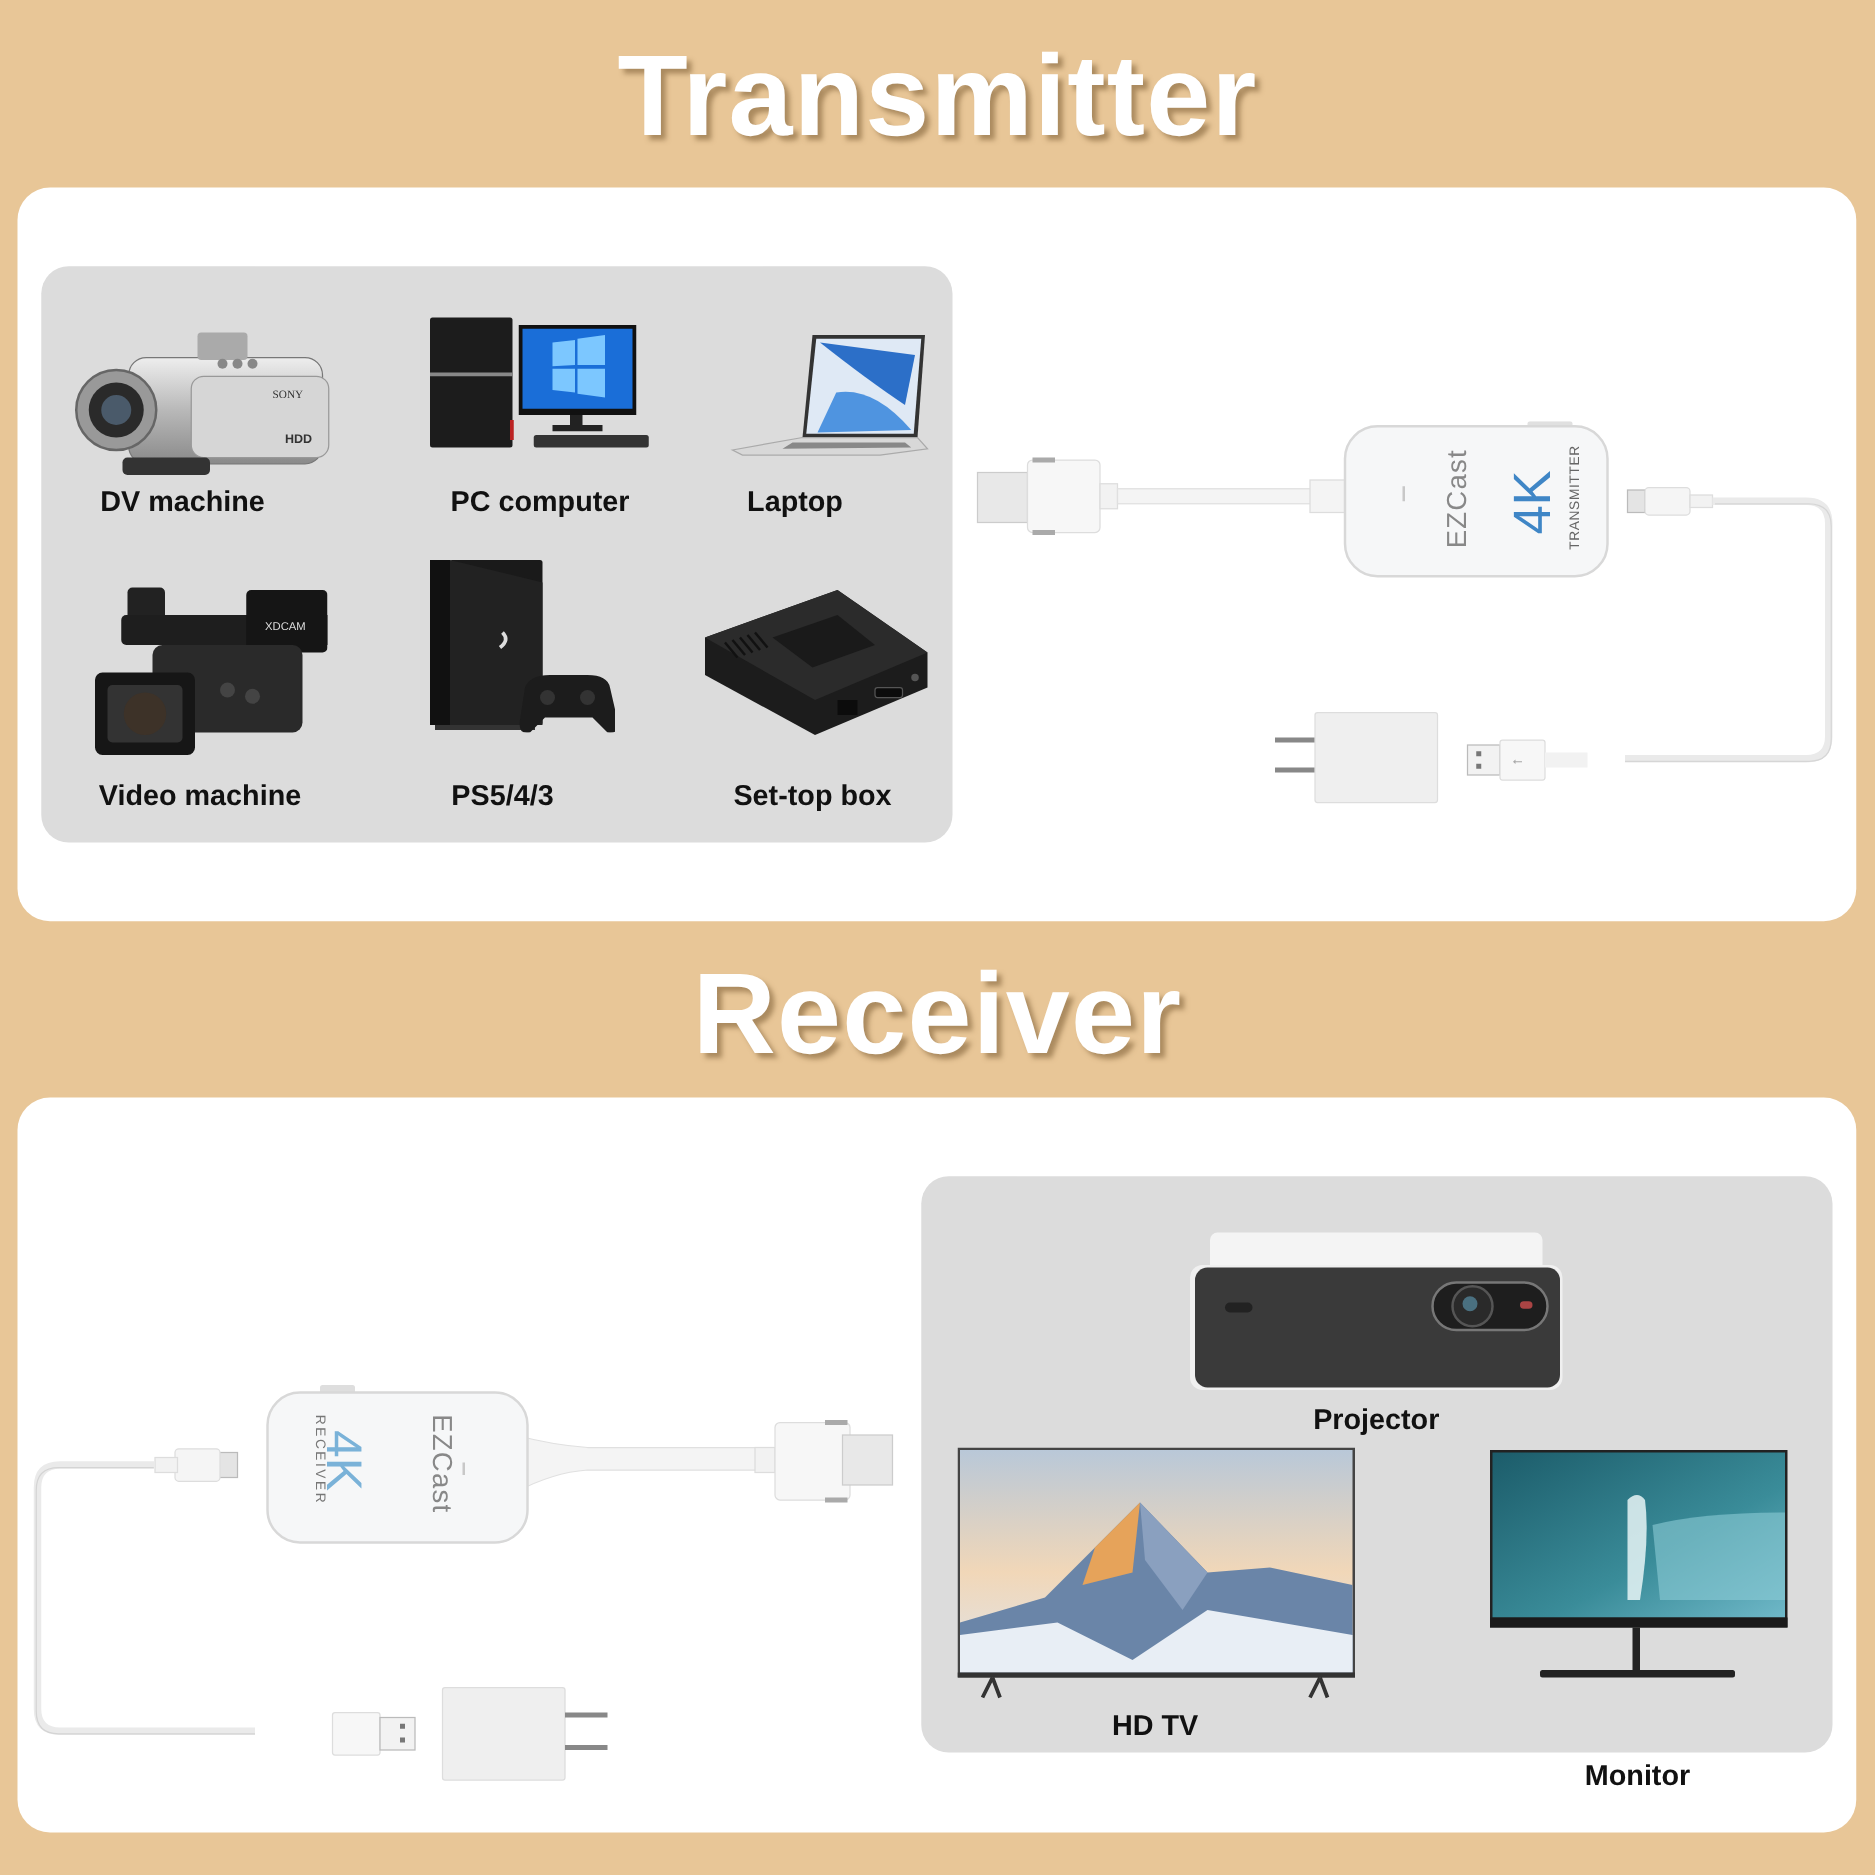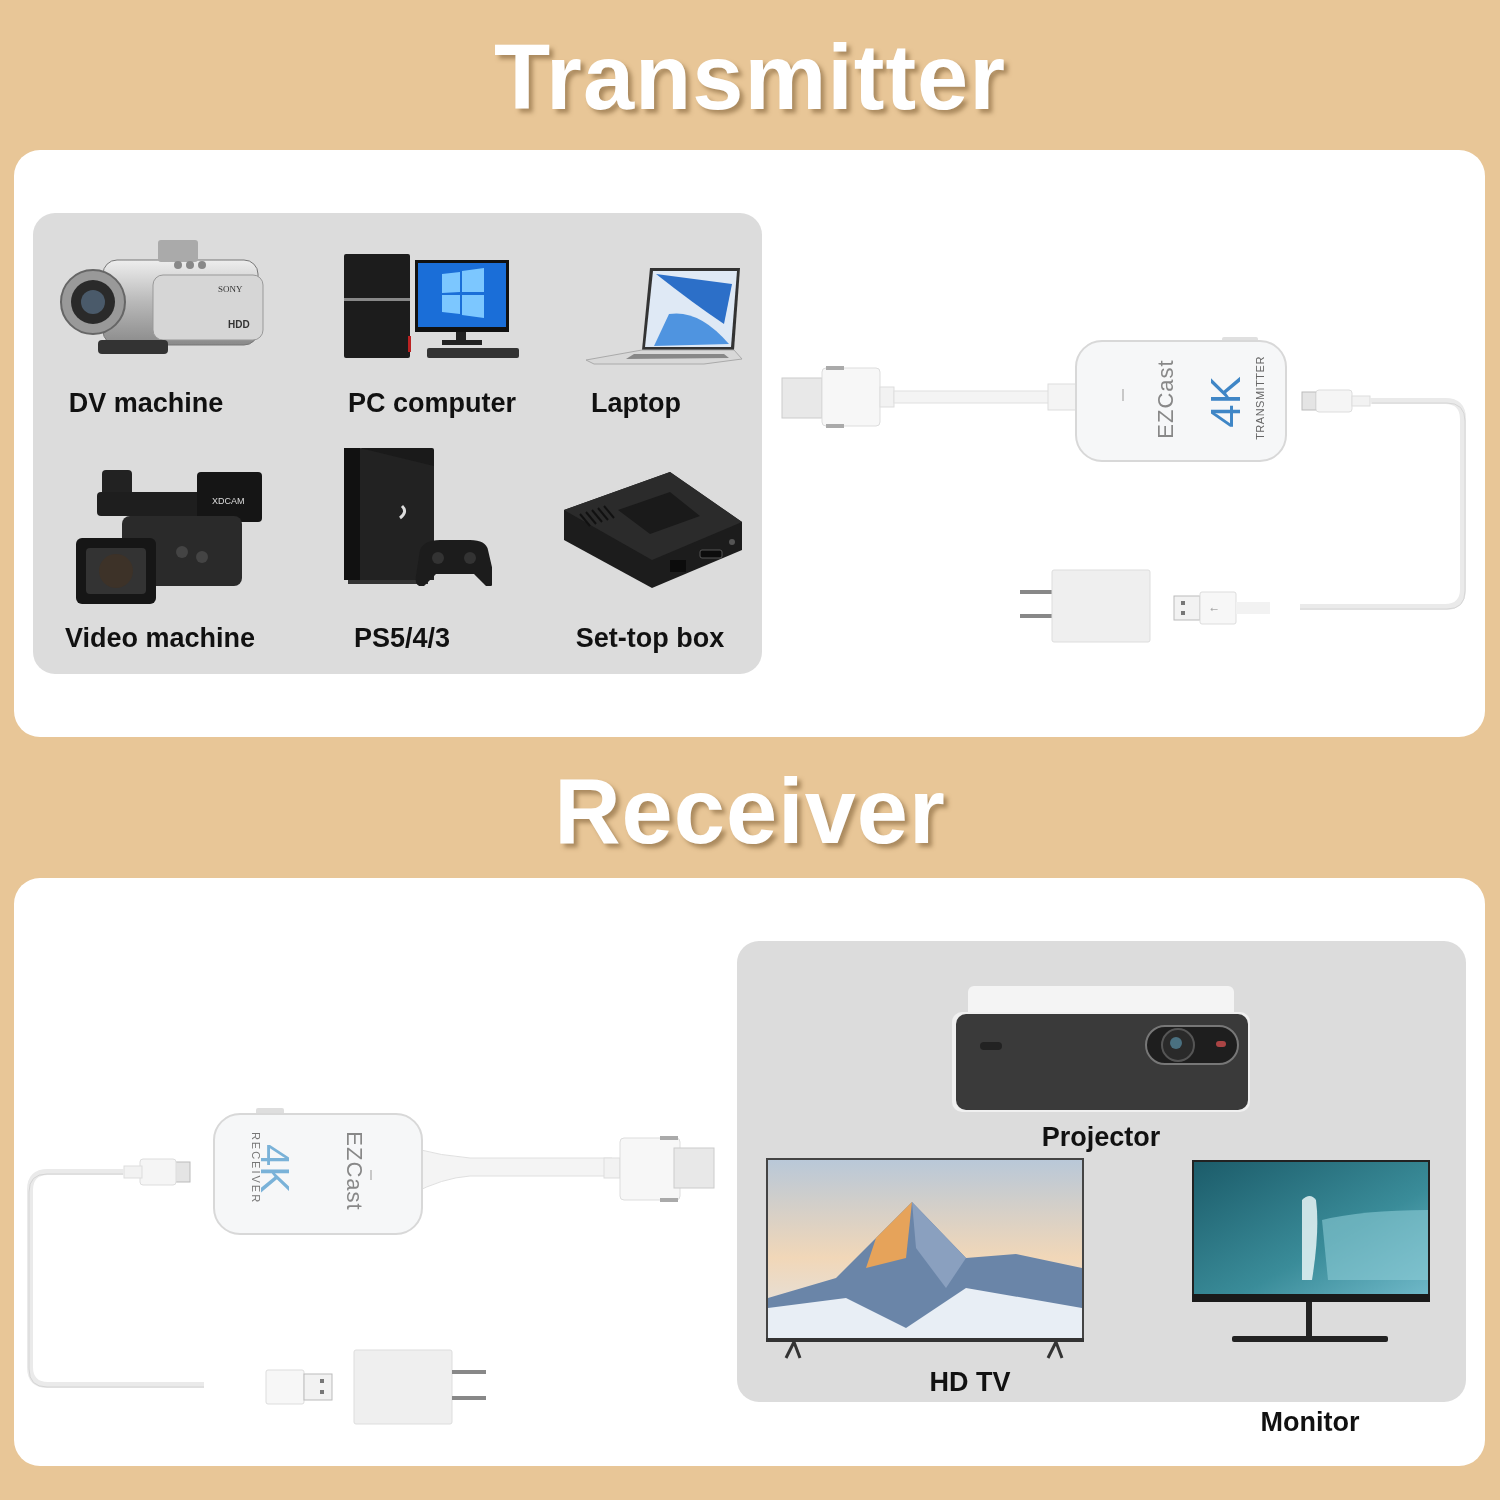--- a/index.html
+++ b/index.html
@@ -8,37 +8,37 @@
   .abs { position: absolute; }
   .section-title {
     position: absolute; left: 0; width: 1500px; text-align: center;
     color: #ffffff; font-weight: bold; font-size: 92px; letter-spacing: 1px;
     text-shadow: 4px 4px 4px rgba(120, 90, 50, 0.55);
     font-family: "Liberation Sans", sans-serif;
   }
   .panel-white { position: absolute; background: #ffffff; border-radius: 26px; }
   .panel-gray { position: absolute; background: #dcdcdc; border-radius: 22px; }
   .dev-label {
-    position: absolute; font-size: 27px; font-weight: bold; color: #111;
+    position: absolute; font-size: 23px; font-weight: bold; color: #111;
     text-align: center; white-space: nowrap; transform: translateX(-50%);
     font-family: "Liberation Sans", sans-serif;
   }
   .dev-img { position: absolute; }
   svg { display: block; }
 </style>
 </head>
 <body>
 
 <div class="section-title" style="top:22px; line-height:110px;">Transmitter</div>
 
 <div class="panel-white" style="left:14px; top:150px; width:1471px; height:587px;"></div>
 
 <div class="panel-gray" style="left:33px; top:213px; width:729px; height:461px;"></div>
 
-<div class="dev-img" style="left:58px; top:230px;">
+<div class="dev-img" style="left:58px; top:256px;">
   <svg width="210" height="130" viewBox="0 0 210 130">
     <defs>
       <linearGradient id="silver" x1="0" y1="0" x2="0" y2="1">
         <stop offset="0" stop-color="#eeeeee"></stop>
           <stop offset="0.5" stop-color="#b8b8b8"></stop>
           <stop offset="1" stop-color="#8a8a8a"></stop>
       </linearGradient>
     </defs>
     <rect x="45" y="30" width="155" height="85" rx="14" fill="url(#silver)" stroke="#777" stroke-width="1"></rect>
     <rect x="95" y="45" width="110" height="65" rx="10" fill="#d6d6d6" stroke="#999"></rect>
@@ -261,21 +261,21 @@
     <rect x="2" y="2" width="314" height="178" fill="url(#sky)"></rect>
     <polygon points="2,140 70,120 110,80 146,44 200,100 250,96 316,110 316,180 2,180" fill="#6a85a8"></polygon>
     <polygon points="110,80 146,44 140,100 100,110" fill="#e6a35a"></polygon>
     <polygon points="2,150 80,140 140,170 200,130 316,150 316,180 2,180" fill="#e8eef5"></polygon>
     <polygon points="146,44 200,100 180,130 150,90" fill="#8aa0bf"></polygon>
     <rect x="0" y="180" width="318" height="4" fill="#333"></rect>
     <path d="M28,184 l-8,16 M28,184 l6,16" stroke="#333" stroke-width="3"></path>
     <path d="M290,184 l-8,16 M290,184 l6,16" stroke="#333" stroke-width="3"></path>
   </svg>
 </div>
-<div class="dev-label" style="left:924px; top:1367px;margin-left:46px;">HD TV</div>
+<div class="dev-label" style="left:924px; top:1367px;">HD TV</div>
 
 <div class="dev-img" style="left:1192px; top:1160px;">
   <svg width="240" height="196" viewBox="0 0 240 196">
     <defs>
       <linearGradient id="sea" x1="0" y1="0" x2="1" y2="1">
         <stop offset="0" stop-color="#1c5c6a"></stop>
           <stop offset="0.6" stop-color="#3a8c99"></stop>
           <stop offset="1" stop-color="#6fb8c8"></stop>
       </linearGradient>
     </defs>

